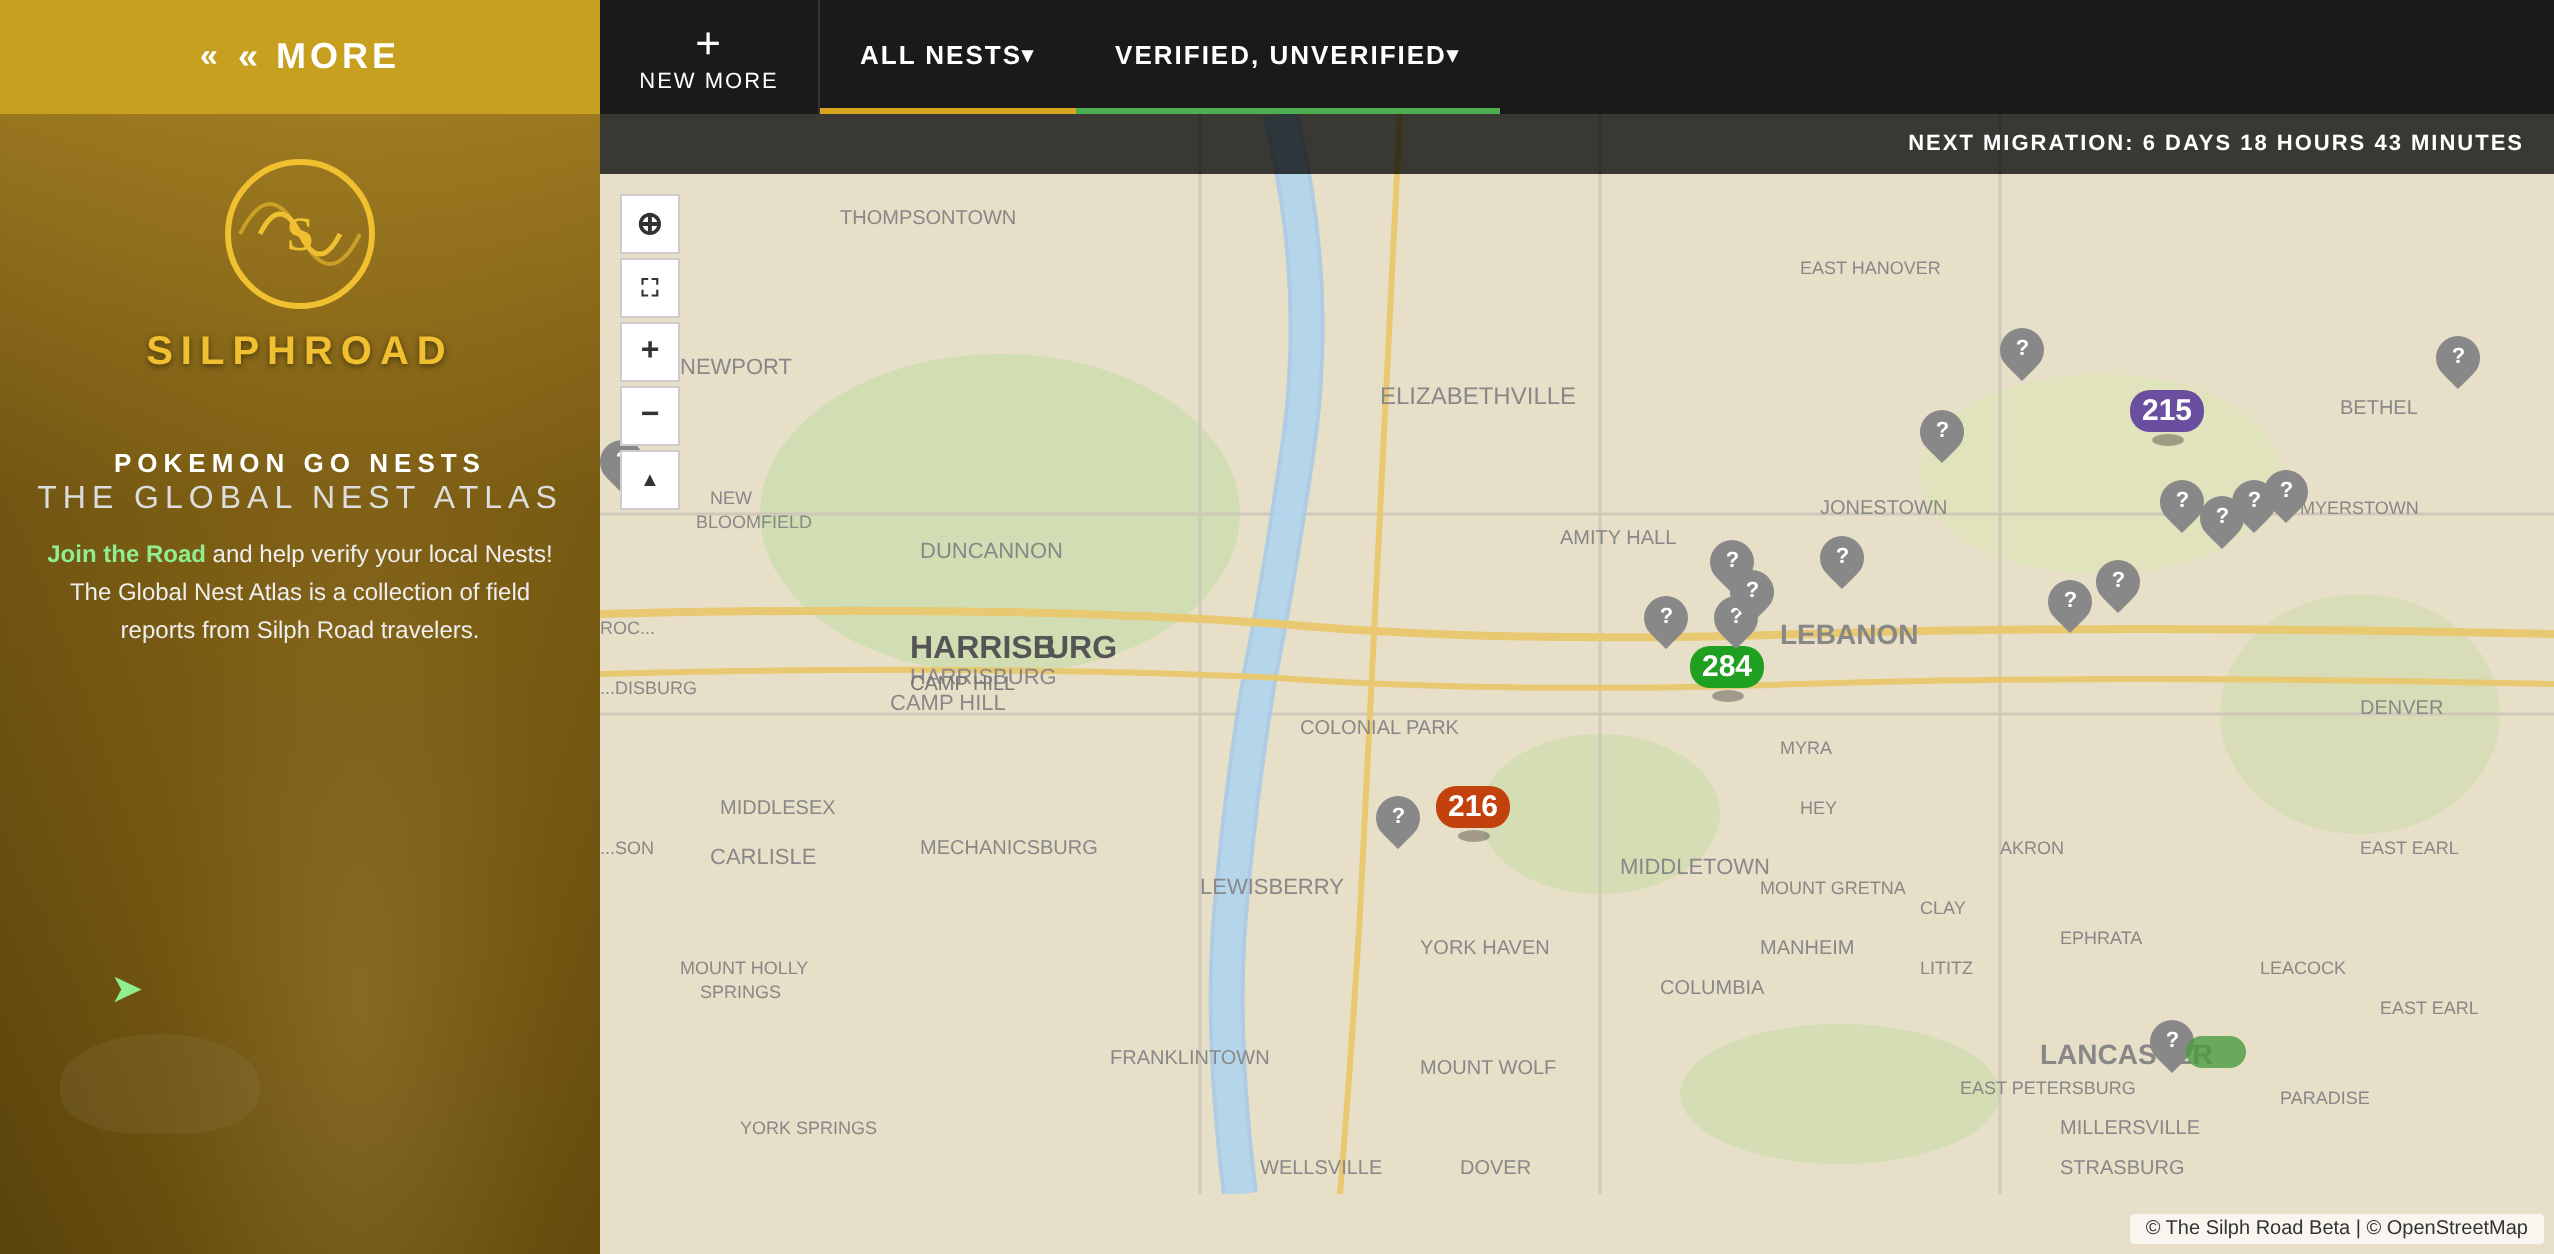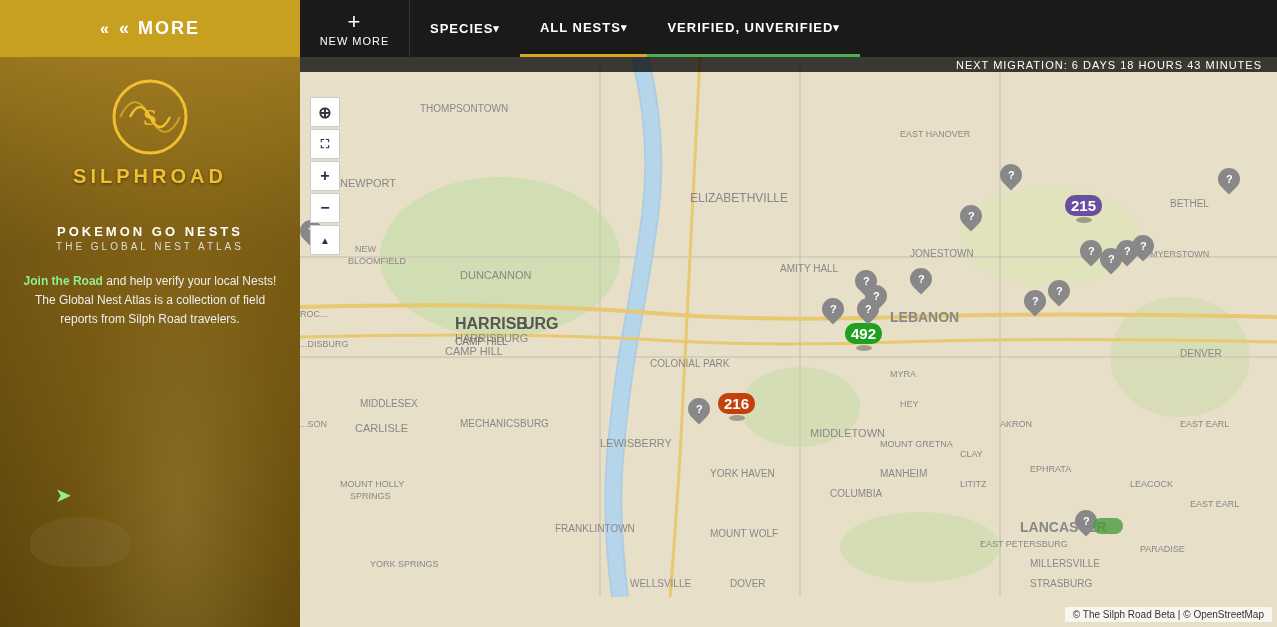--- a/index.html
+++ b/index.html
@@ -105,29 +105,29 @@
 
     #tagline1 {
       font-size: 13px;
       font-weight: bold;
       letter-spacing: 3px;
       color: #fff;
       margin-top: 26px;
       text-align: center;
     }
     #tagline2 {
-      font-size: 10px;
+      font-size: 16px;
       letter-spacing: 3px;
       color: #ddd;
       margin-top: 2px;
       text-align: center;
     }
 
     #description {
-      margin-top: 20px;
+      margin-top: 9px;
       padding: 0 20px;
       font-size: 12px;
       color: #eee;
       text-align: center;
       line-height: 1.6;
     }
     #description a {
       color: #90EE90;
       text-decoration: none;
       font-weight: bold;
@@ -207,30 +207,30 @@
     }
     #all-nests-btn {
       border-bottom: 3px solid #DAA520;
     }
 
     #migration-bar {
       position: absolute;
       top: 57px;
       right: 0;
       left: 0;
-      height: 15px;
+      height: 30px;
       background: rgba(0,0,0,0.75);
       z-index: 99;
       display: flex;
       align-items: center;
       justify-content: flex-end;
       padding-right: 15px;
       color: #fff;
       font-size: 11px;
-      font-weight: normal;
+      font-weight: bold;
       letter-spacing: 1px;
     }
 
     
     #map-bg {
       position: absolute;
       top: 0;
       left: 0;
       right: 0;
       bottom: 0;
@@ -373,21 +373,20 @@
   </div>
 </div>
 
 <div id="map-container">
 
   <div id="navbar">
     <button id="new-nest-btn">
       <span class="plus">+</span>
       <span>NEW MORE</span>
     </button>
-    <button id="species-btn">SPECIES</button>
     <button id="all-nests-btn">ALL NESTS</button>
     <button id="verified-btn">VERIFIED, UNVERIFIED</button>
   </div>
 
   <div id="migration-bar">
     <span>NEXT MIGRATION: 6 DAYS 18 HOURS 43 MINUTES</span>
   </div>
 
   <div id="map-bg"></div>
 
@@ -489,21 +488,21 @@
       <span>▲</span>
     </div>
   </div>
 
   <div class="nest-marker" style="left:765px;top:195px;">
     <span class="num-marker">215</span>
     <div class="nest-shadow"></div>
   </div>
 
   <div class="nest-marker" style="left:545px;top:323px;">
-    <span class="num-marker green">492</span>
+    <span class="num-marker green">284</span>
     <div class="nest-shadow"></div>
   </div>
 
   <div class="nest-marker" style="left:418px;top:393px;">
     <span class="num-marker blue">216</span>
     <div class="nest-shadow"></div>
   </div>
 
   <div class="nest-marker" style="left:700px;top:164px;">
     <div class="q-marker">

